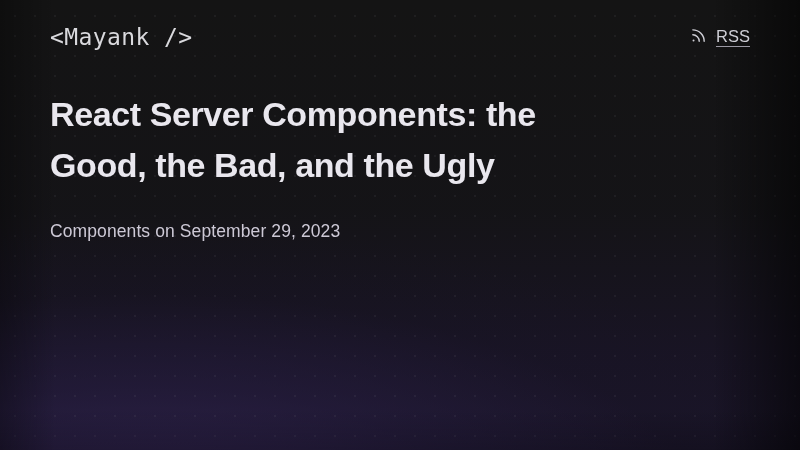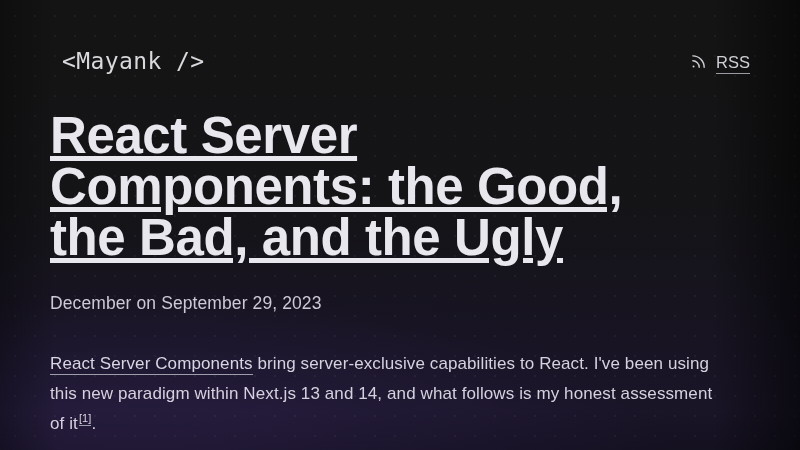--- a/index.html
+++ b/index.html
@@ -60,23 +60,22 @@
     position: absolute;
     inset: 0;
     z-index: 5;
     padding: 0 50px;
   }
 
   
   #site-header {
     height: 74px;
     display: flex;
-    align-items: flex-end;
+    align-items: center;
     justify-content: space-between;
-    margin-left: 12px;
   }
 
   #logo {
     font-family: "DejaVu Sans Mono", "Liberation Mono", monospace;
     font-size: 23px;
     letter-spacing: 0.4px;
     color: #d9d9dd;
     text-decoration: none;
     white-space: pre;
   }
@@ -93,28 +92,27 @@
   #rss-label {
     font-size: 16.5px;
     color: #cfcfd6;
     border-bottom: 1px solid #9b99a4;
     line-height: 1.15;
     padding-bottom: 1px;
   }
 
   
   #post-title {
-    margin-top: 36px;
-    font-size: 51px;
+    margin-top: 15px;
+    font-size: 34px;
     line-height: 51px;
     font-weight: 700;
     letter-spacing: -0.4px;
     color: #e9e7ee;
     max-width: 580px;
-    text-decoration: underline;
   }
 
   
   #post-meta {
     margin-top: 30px;
     font-size: 17.5px;
     color: #cdc9d6;
     letter-spacing: 0.1px;
   }
 
@@ -169,20 +167,17 @@
         </svg>
       </span>
       <span id="rss-label">RSS</span>
     </a>
 
   </header>
 
   <h1 id="post-title">React Server Components: the Good, the Bad, and the Ugly</h1>
 
   <div id="post-meta">
-    <span>December on </span><span>September 29, 2023</span>
+    <span>Components on </span><span>September 29, 2023</span>
   </div>
 
-  <p id="post-body">
-    <a class="inline-link" href="#">React Server Components</a><span> bring server-exclusive capabilities to React. I've been using this new paradigm within Next.js 13 and 14, and what follows is my honest assessment of it</span><a class="footnote-ref" href="#">[1]</a><span>.</span>
-  </p>
 
 </div>
 
 </body></html>

